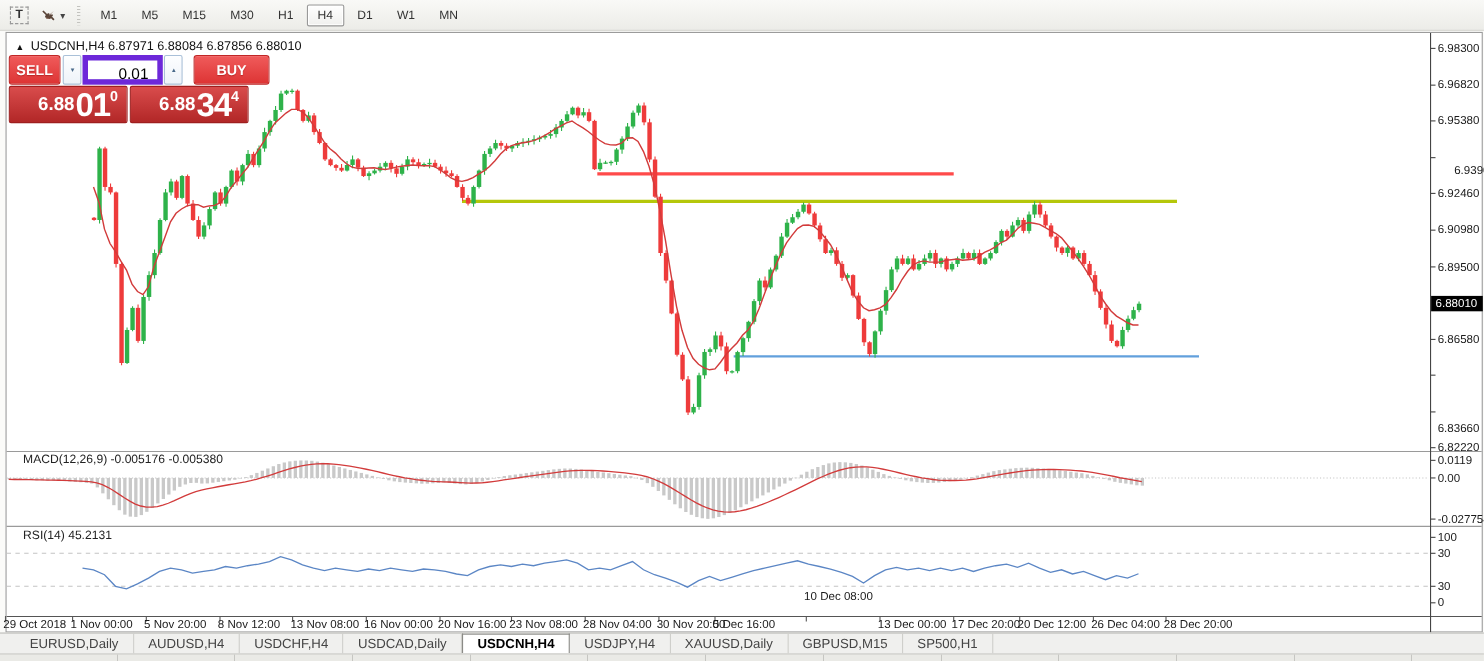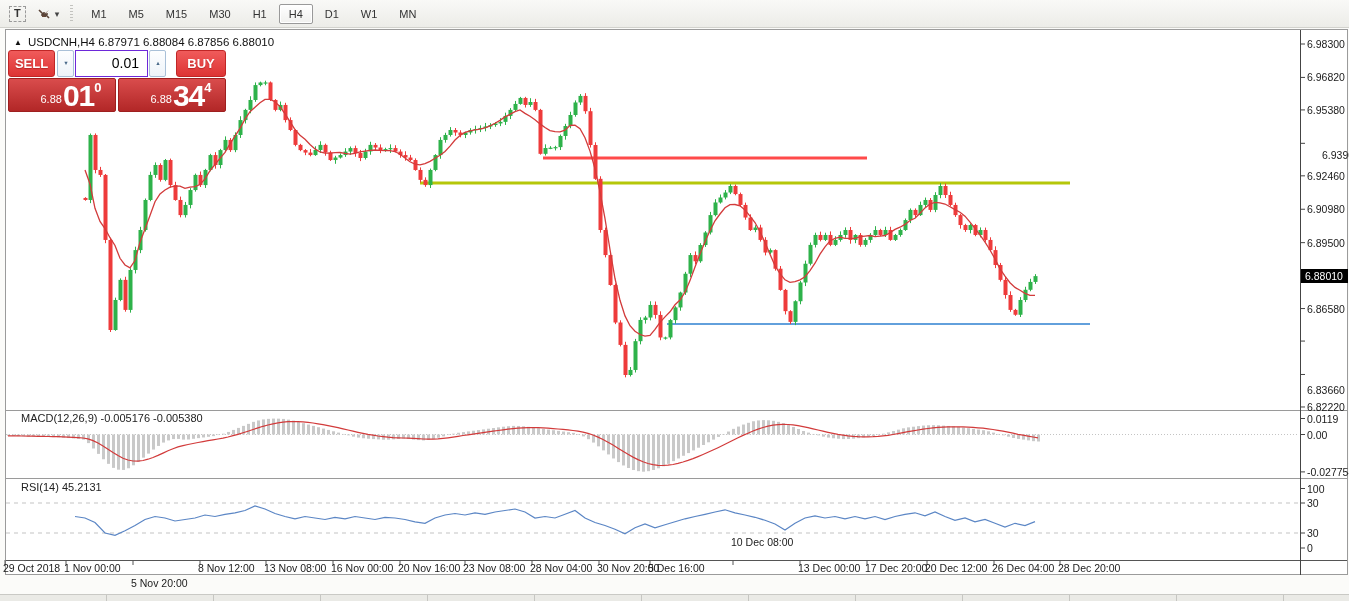--- a/index.html
+++ b/index.html
@@ -28,32 +28,32 @@
   .chart-title{position:absolute;left:14px;top:36px;z-index:12;font-size:11.5px;color:#111;
     display:flex;align-items:center;gap:6px;white-space:nowrap;}
   .marker{font-size:8px;color:#111;}
 
   
   .tp{position:absolute;z-index:15;box-sizing:border-box;}
   .btn-trade{background:linear-gradient(#f05b5b,#dd3434);color:#fff;font-weight:bold;font-size:13px;
     border:1px solid #c02626;border-radius:3px;display:flex;align-items:center;justify-content:center;
     text-shadow:0 1px 1px rgba(120,0,0,.4);}
   .btn-sell{left:8px;top:50px;width:47px;height:27px;}
-  .btn-buy{left:176px;top:50px;width:50px;height:27px;}
+  .btn-buy{left:176px;top:50px;width:69px;height:27px;}
   .step-btn{background:linear-gradient(#fdfeff,#eef3f9);border:1px solid #a9c0d8;border-radius:2px;
     color:#4a6a8a;font-size:8px;display:flex;align-items:center;justify-content:center;}
   .step-down{left:57px;top:50px;width:17px;height:27px;}
   .step-up{left:149px;top:50px;width:17px;height:27px;}
-  .step-val{left:75px;top:50px;width:73px;height:27px;background:#fff;border:1px solid #6d28d9;
+  .step-val{left:75px;top:50px;width:73px;height:27px;background:#fff;border:5px solid #6d28d9;
     font-size:14px;line-height:25px;text-align:right;padding-right:8px;color:#000;}
   .price-box{background:linear-gradient(#d94c4c,#b22727);border:1px solid #9e1f1f;border-radius:2px;
     color:#fff;display:flex;align-items:flex-end;justify-content:center;padding-bottom:1px;}
   .pb-sell{left:8px;top:78px;width:108px;height:34px;}
   .pb-buy{left:118px;top:78px;width:108px;height:34px;}
-  .pb-small{font-size:11px;font-weight:normal;margin:0 1px 5px 18px;}
+  .pb-small{font-size:17px;font-weight:bold;margin:0 1px 5px 18px;}
   .pb-big{font-size:30px;font-weight:bold;line-height:29px;letter-spacing:-1px;}
   .pb-sup{font-size:13px;font-weight:bold;margin-bottom:15px;}
 
   
   .pane-label{position:absolute;left:10px;z-index:12;font-size:11px;color:#222;white-space:nowrap;padding-left:11px;}
   .macd-label{top:412px;}
   .rsi-label{top:481px;}
 
   
   .pr-label,.ind-label{position:absolute;left:1307px;font-size:10.5px;color:#1a1a1a;z-index:12;white-space:nowrap;}
@@ -788,31 +788,42 @@
       <div class="pr-label" style="left: 1307px; top: 400.98px;">6.82220</div>
       <div class="ind-label" style="left: 1307px; top: 412.5px;">0.0119</div>
       <div class="ind-label" style="left: 1307px; top: 428.5px;">0.00</div>
       <div class="ind-label" style="left: 1307px; top: 465.9px;">-0.027754</div>
       <div class="ind-label" style="left: 1307px; top: 482.5px;">100</div>
       <div class="ind-label" style="left: 1307px; top: 497px;">30</div>
       <div class="ind-label" style="left: 1307px; top: 527px;">30</div>
       <div class="ind-label" style="left: 1307px; top: 542px;">0</div>
       <div class="t-label" style="left: 3px; top: 562px;">29 Oct 2018</div>
       <div class="t-label" style="left: 64px; top: 562px;">1 Nov 00:00</div>
-      <div class="t-label" style="left: 131px; top: 562px; margin-top: 15px;">5 Nov 20:00</div>
+      <div class="t-label" style="left: 131px; top: 562px;">5 Nov 20:00</div>
       <div class="t-label" style="left: 198px; top: 562px;">8 Nov 12:00</div>
       <div class="t-label" style="left: 264px; top: 562px;">13 Nov 08:00</div>
       <div class="t-label" style="left: 331px; top: 562px;">16 Nov 00:00</div>
       <div class="t-label" style="left: 398px; top: 562px;">20 Nov 16:00</div>
       <div class="t-label" style="left: 463px; top: 562px;">23 Nov 08:00</div>
       <div class="t-label" style="left: 530px; top: 562px;">28 Nov 04:00</div>
       <div class="t-label" style="left: 597px; top: 562px;">30 Nov 20:00</div>
       <div class="t-label" style="left: 648px; top: 562px;">5 Dec 16:00</div>
       <div class="t-label" style="left: 731px; top: 536px;">10 Dec 08:00</div>
       <div class="t-label" style="left: 798px; top: 562px;">13 Dec 00:00</div>
       <div class="t-label" style="left: 865px; top: 562px;">17 Dec 20:00</div>
       <div class="t-label" style="left: 925px; top: 562px;">20 Dec 12:00</div>
       <div class="t-label" style="left: 992px; top: 562px;">26 Dec 04:00</div>
       <div class="t-label" style="left: 1058px; top: 562px;">28 Dec 20:00</div>
     </div>
 
+  <div class="tabs">
+    <div class="tab">EURUSD,Daily</div>
+    <div class="tab">AUDUSD,H4</div>
+    <div class="tab">USDCHF,H4</div>
+    <div class="tab">USDCAD,Daily</div>
+    <div class="tab active">USDCNH,H4</div>
+    <div class="tab">USDJPY,H4</div>
+    <div class="tab">XAUUSD,Daily</div>
+    <div class="tab">GBPUSD,M15</div>
+    <div class="tab">SP500,H1</div>
+  </div>
   <div class="statusbar"></div>
 </div>
 
 </body></html>

